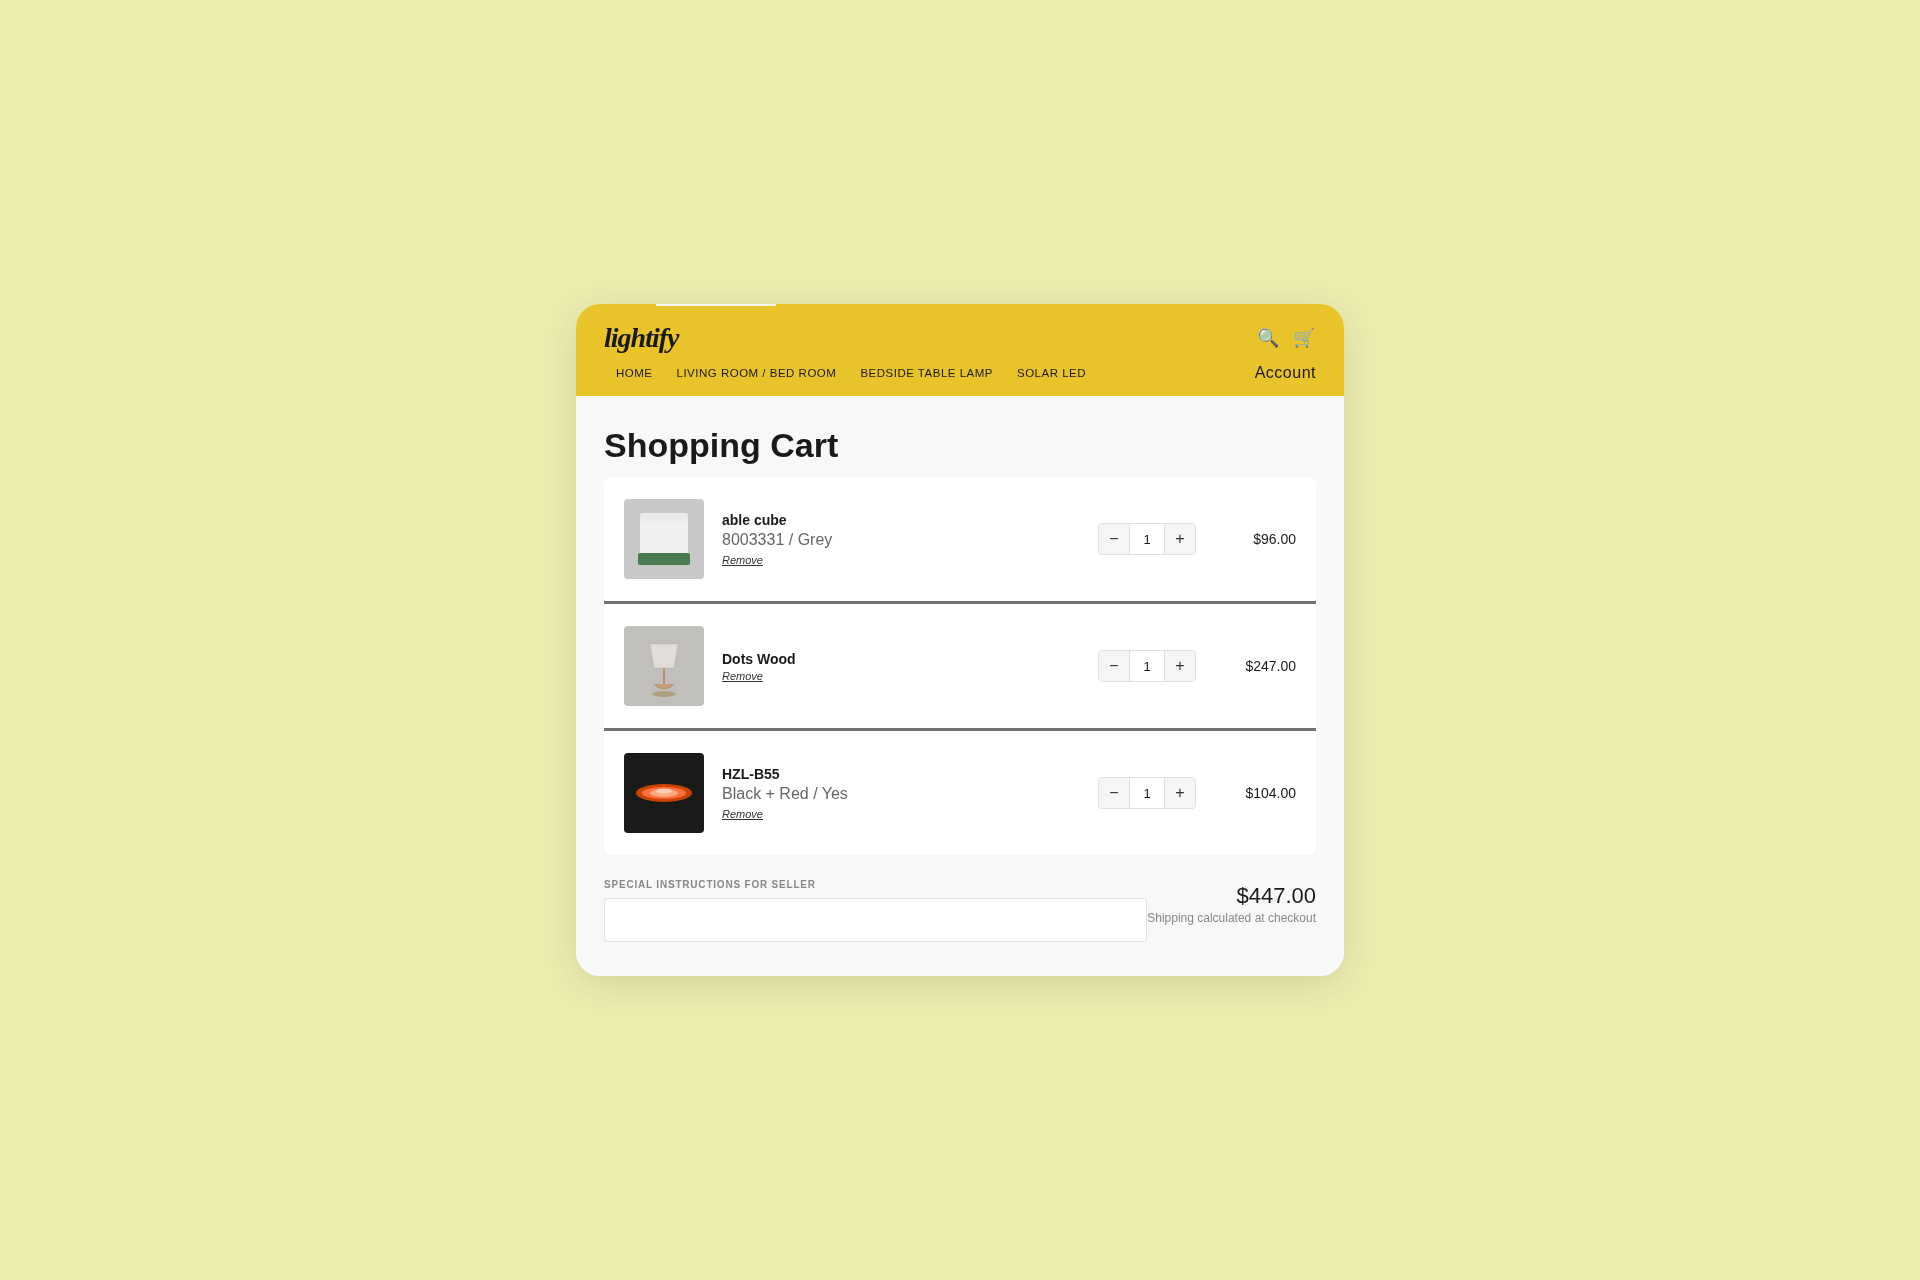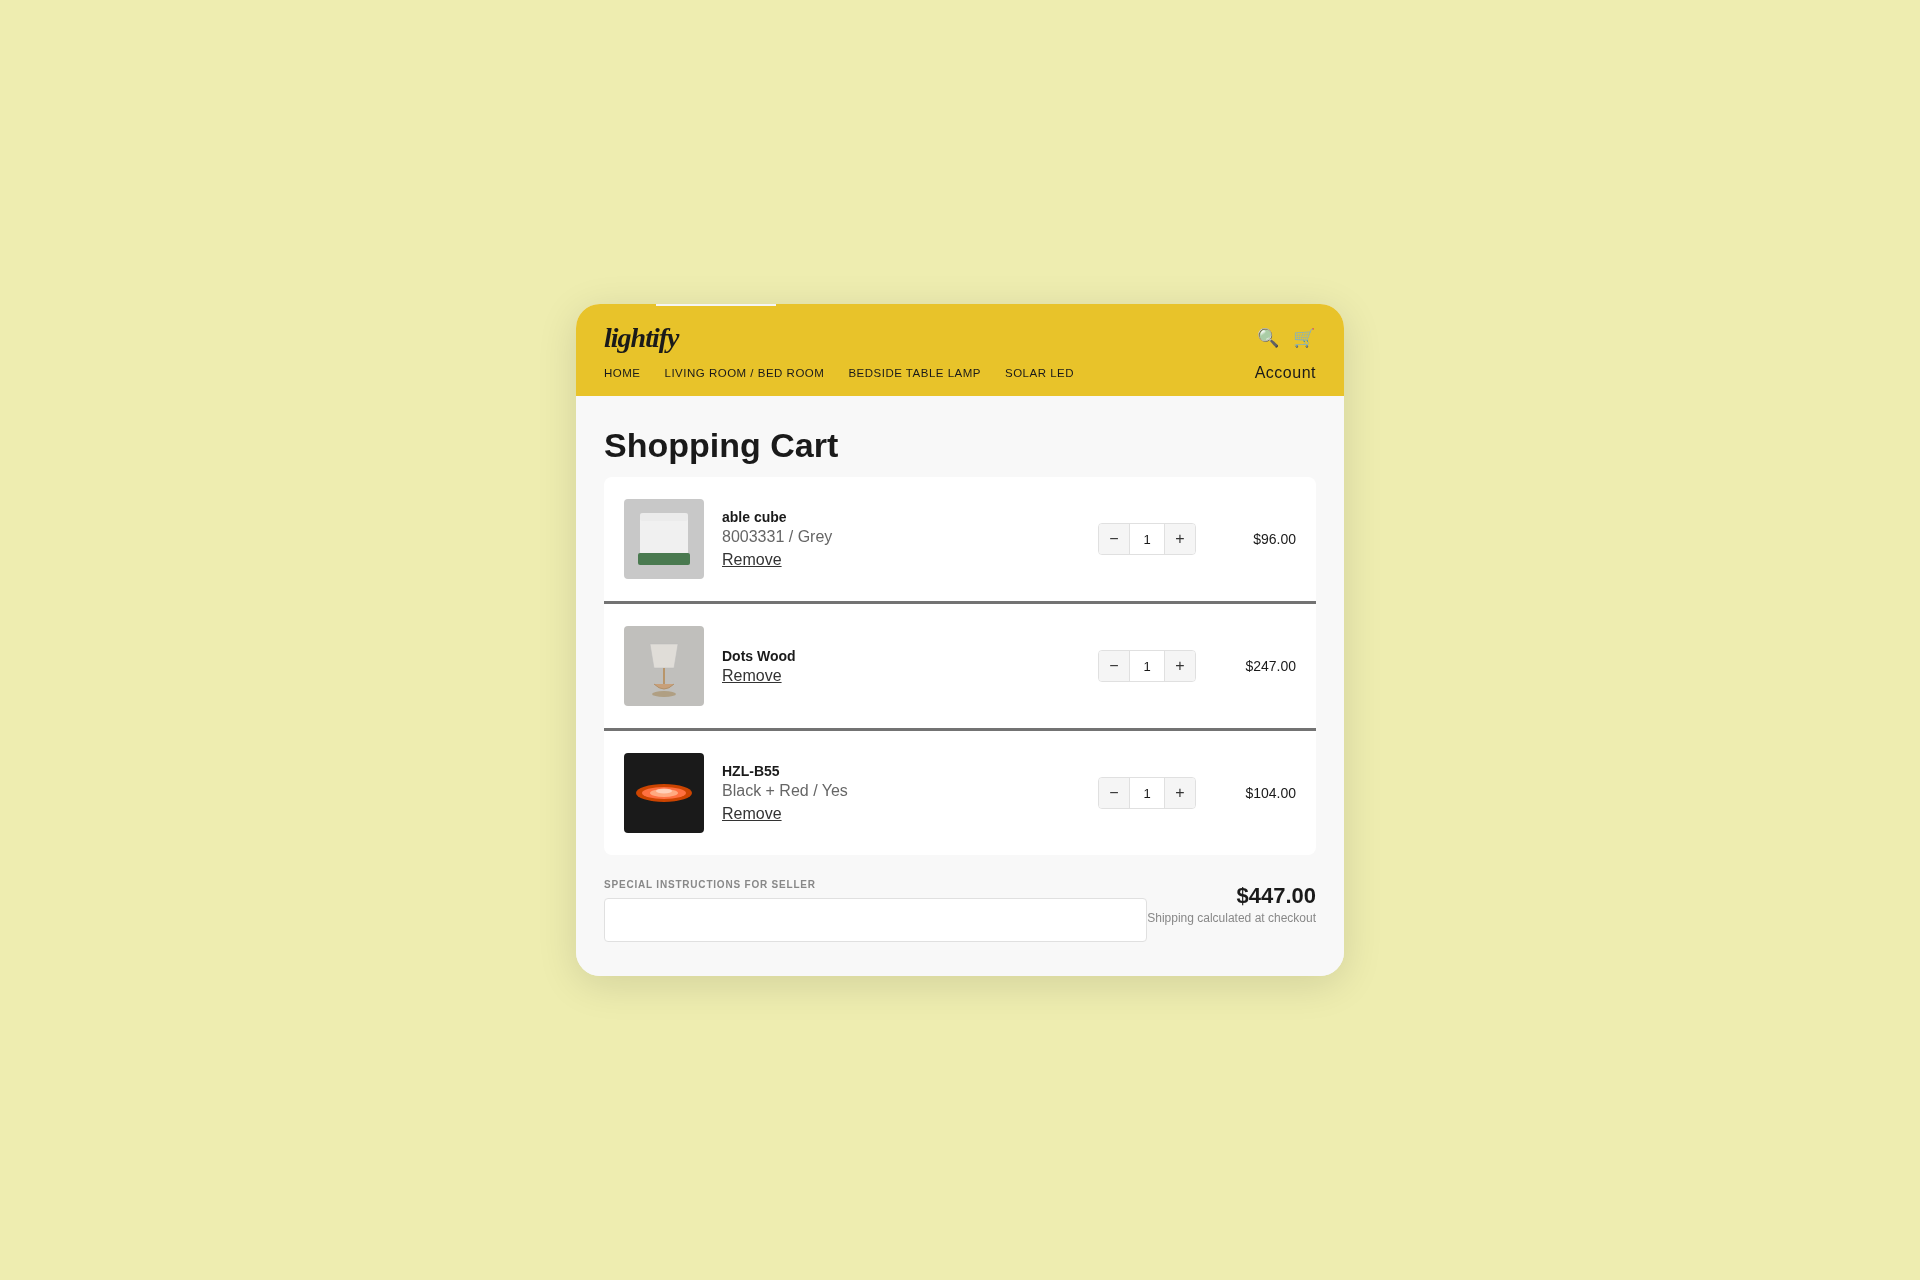--- a/index.html
+++ b/index.html
@@ -64,21 +64,21 @@
 
     .header-icon {
       cursor: pointer;
       color: #1a1a1a;
       font-size: 18px;
     }
 
     .nav-bar {
       display: flex;
       align-items: center;
-      padding: 0 28px 14px 28px;
+      padding: 0 28px 14px 40px;
       gap: 0;
     }
 
     .nav-item {
       font-size: 11.5px;
       font-weight: 500;
       color: #1a1a1a;
       text-transform: uppercase;
       letter-spacing: 0.5px;
       margin-right: 24px;
@@ -139,24 +139,25 @@
       margin-bottom: 3px;
     }
 
     .item-variant {
       font-size: 16px;
       color: #666;
       margin-bottom: 5px;
     }
 
     .item-remove {
-      font-size: 16px;
+      font-size: 11px;
       color: #333;
       cursor: pointer;
       text-decoration: underline;
+      font-style: italic;
     }
 
     .quantity-control {
       display: flex;
       align-items: center;
       gap: 0;
       margin-right: 30px;
       border: 1px solid #e0e0e0;
       border-radius: 4px;
       overflow: hidden;
@@ -231,21 +232,21 @@
     }
 
     .totals-section {
       text-align: right;
       flex-shrink: 0;
       padding-top: 4px;
     }
 
     .total-amount {
       font-size: 22px;
-      font-weight: 700;
+      font-weight: 400;
       color: #1a1a1a;
     }
 
     .total-shipping {
       font-size: 12px;
       color: #888;
       margin-top: 2px;
       text-align: right;
     }
 

